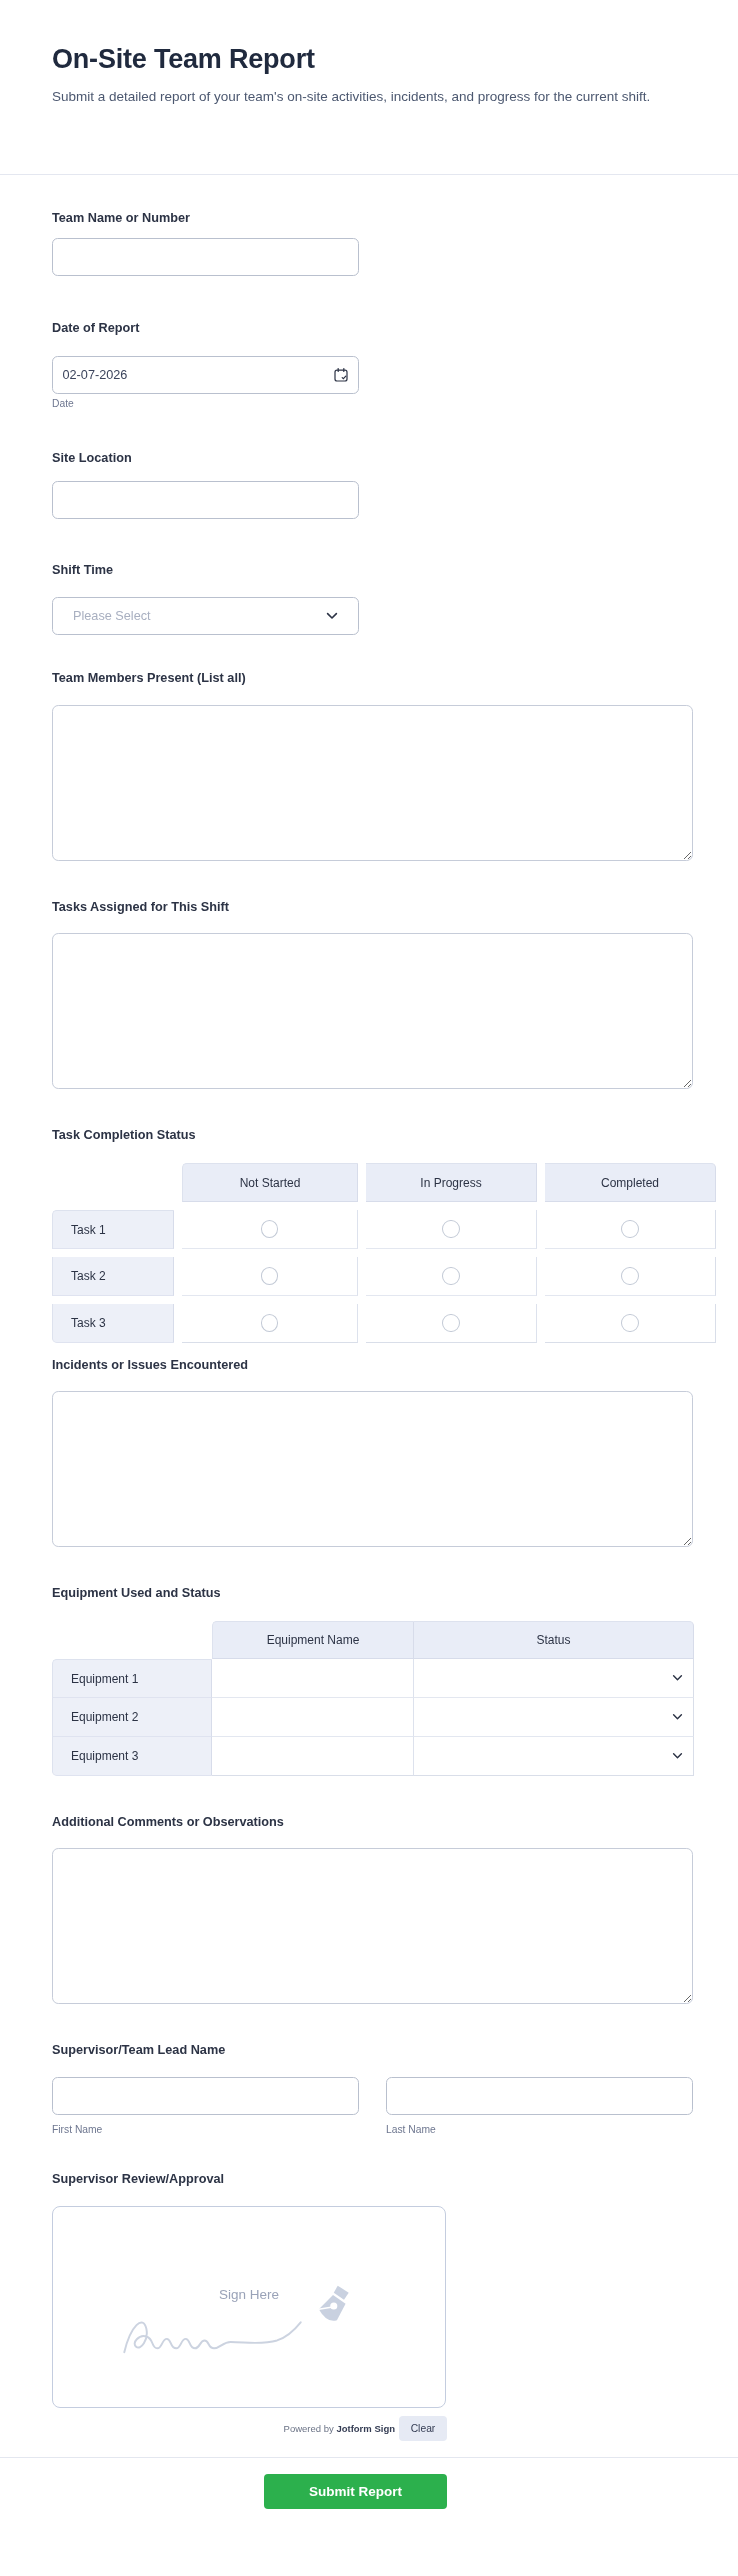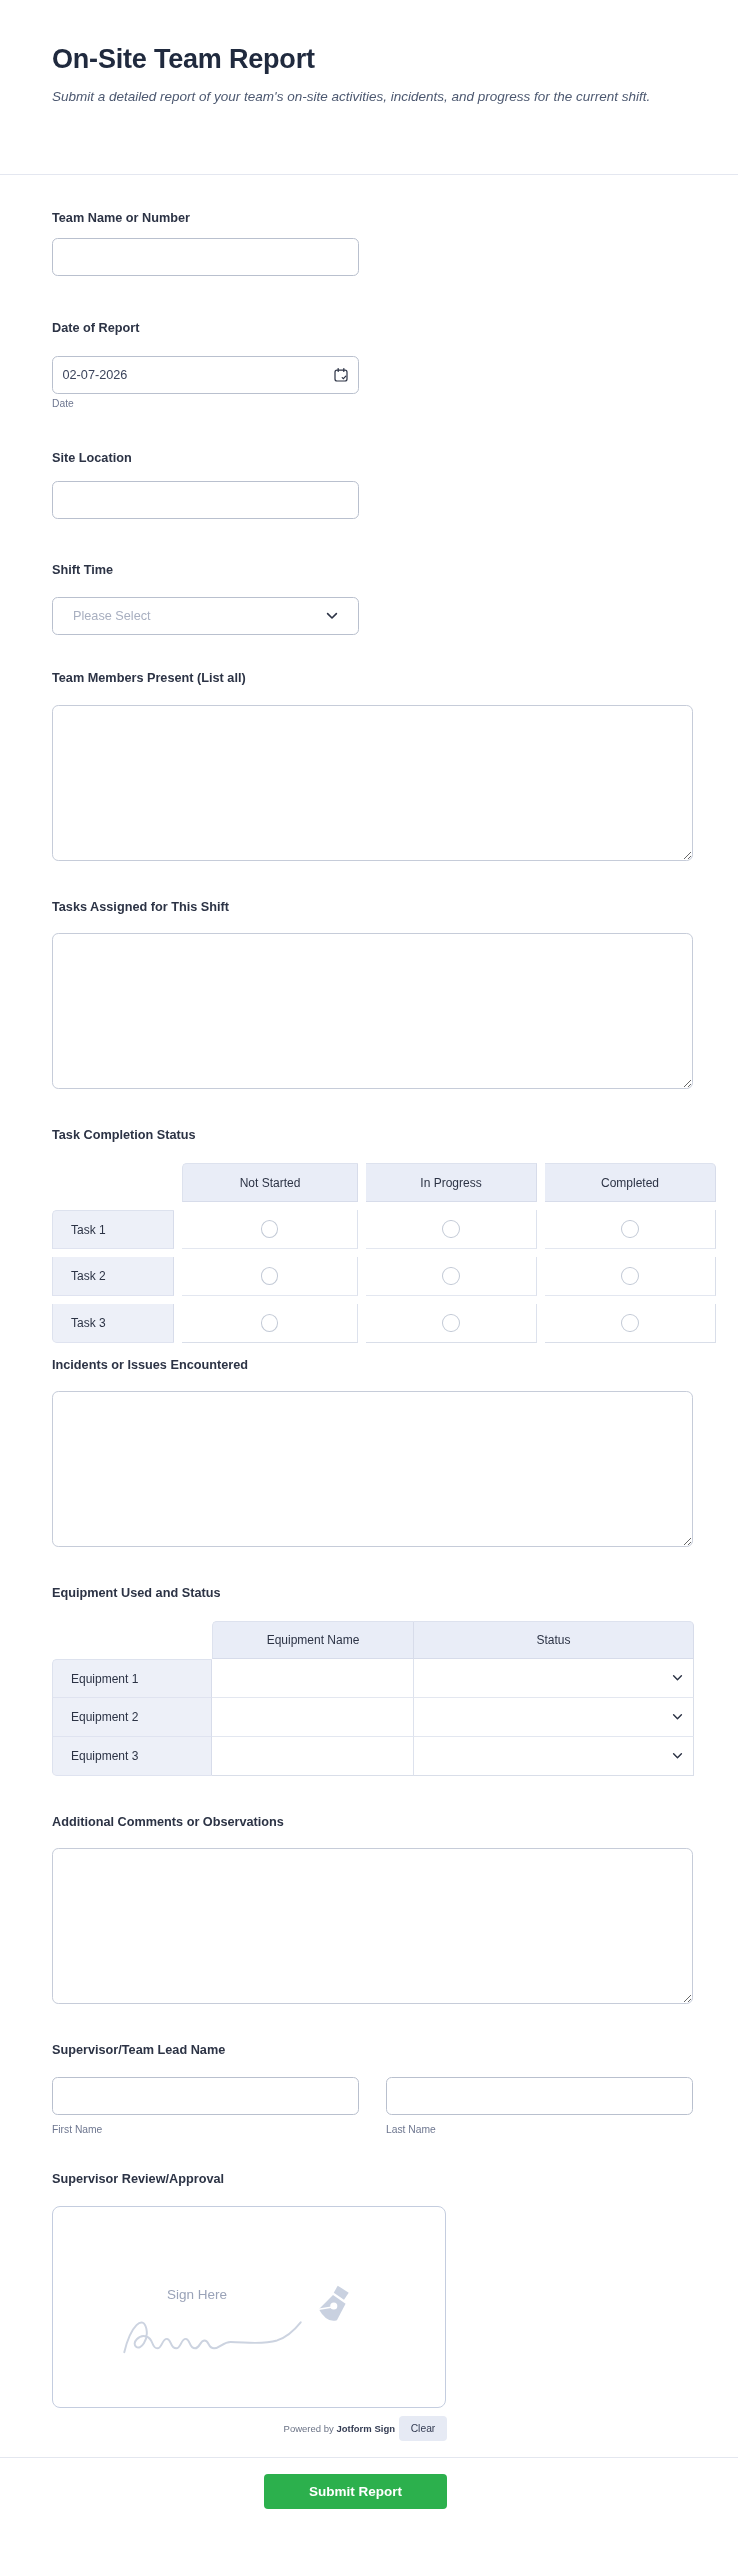--- a/index.html
+++ b/index.html
@@ -3,21 +3,21 @@
 <meta charset="utf-8">
 <style>
   * { margin:0; padding:0; box-sizing:border-box; }
   html,body { background:#fff; }
   #page {
     position:relative; width:738px; height:2576px; margin:0 auto;
     background:#ffffff; font-family:"Liberation Sans", sans-serif; overflow:hidden;
   }
   .abs { position:absolute; }
   .title { left:52px; top:44px; font-size:27px; font-weight:700; color:#202a3e; letter-spacing:-0.2px; }
-  .subtitle { left:52px; top:86px; width:611px; font-size:13.5px; line-height:21.4px; color:#4c5870;font-style:italic; }
+  .subtitle { left:52px; top:86px; width:611px; font-size:13.5px; line-height:21.4px; color:#4c5870; }
   .divider { left:0; width:738px; height:0; border-top:0.8px solid #e4e7f0; }
   .field-label { left:52px; font-size:12.7px; font-weight:700; color:#2c3345; }
   .sublabel { font-size:10.3px; color:#6e7790; }
   .tb { left:52px; width:307px; height:38px; border:0.8px solid #b9c0ce; border-radius:5.6px; background:#fff;
         font-family:"Liberation Sans", sans-serif; font-size:12.7px; color:#3b445c; padding:0 9.5px; outline:none; }
   textarea.ta { left:52px; width:641px; height:156px; border:0.8px solid #c6ccd9; border-radius:6.3px; background:#fff;
         resize:both; font-family:"Liberation Sans", sans-serif; font-size:12px; color:#3b445c; padding:8px 9.5px; outline:none; }
   .selectbox { left:52px; width:307px; height:38px; border:0.8px solid #b9c0ce; border-radius:5.6px; background:#fff;
         display:flex; align-items:center; padding:0 20px; cursor:pointer; }
   .selectbox .ph { font-size:12.7px; color:#a8afc0; flex:1; }
@@ -32,21 +32,21 @@
   .rowlab { background:#edf0f8; justify-content:flex-start; padding-left:18px;
             border-left:0.8px solid #dde2ee; border-right:0.8px solid #d7dcea; border-bottom:0.8px solid #dfe3f0;text-align:center; }
   .rowlab.firstrow { border-top:0.8px solid #dde2ee; border-top-left-radius:4.8px; }
   .rowlab.lastrow { border-bottom-left-radius:4.8px; }
   .dcell { background:#fff; border-right:0.8px solid #dde2ed; border-bottom:0.8px solid #e3e7f0; }
   .dcell.lastcol { border-right:0.8px solid #d9dee9; }
   .dcell.lastrow { border-bottom:0.8px solid #d9dee9; }
   .radio { width:17.5px; height:18px; border:0.8px solid #c3cad6; border-radius:50%; background:#fff; cursor:pointer; }
   
   .sigbox { left:52px; top:2206px; width:394px; height:202px; border:0.8px solid #c4cddf; border-radius:8px; background:#fff; cursor:crosshair; }
-  .signhere { left:0; top:2287px; width:394px; text-align:center; font-size:13.5px; color:#9aa3b8; }
+  .signhere { left:0; top:2287px; width:394px; margin-left:52px; text-align:center; font-size:13.5px; color:#9aa3b8; }
   .powered { top:2423px; left:52px; width:343px; text-align:right; font-size:9.5px; color:#6b7386; }
   .powered b { color:#343c53; }
   .clearbtn { left:399px; top:2416px; width:48px; height:24.6px; background:#e6eaf4; border:none; border-radius:4px;
               font-family:"Liberation Sans", sans-serif; font-size:10.3px; color:#343c53; cursor:pointer; }
   .submit { left:264px; top:2474px; width:183px; height:35px; border:none; border-radius:4px;
             font-family:"Liberation Sans", sans-serif; font-size:13.5px; font-weight:700; color:#fff; cursor:pointer; }
 </style>
 </head>
 <body>
 

